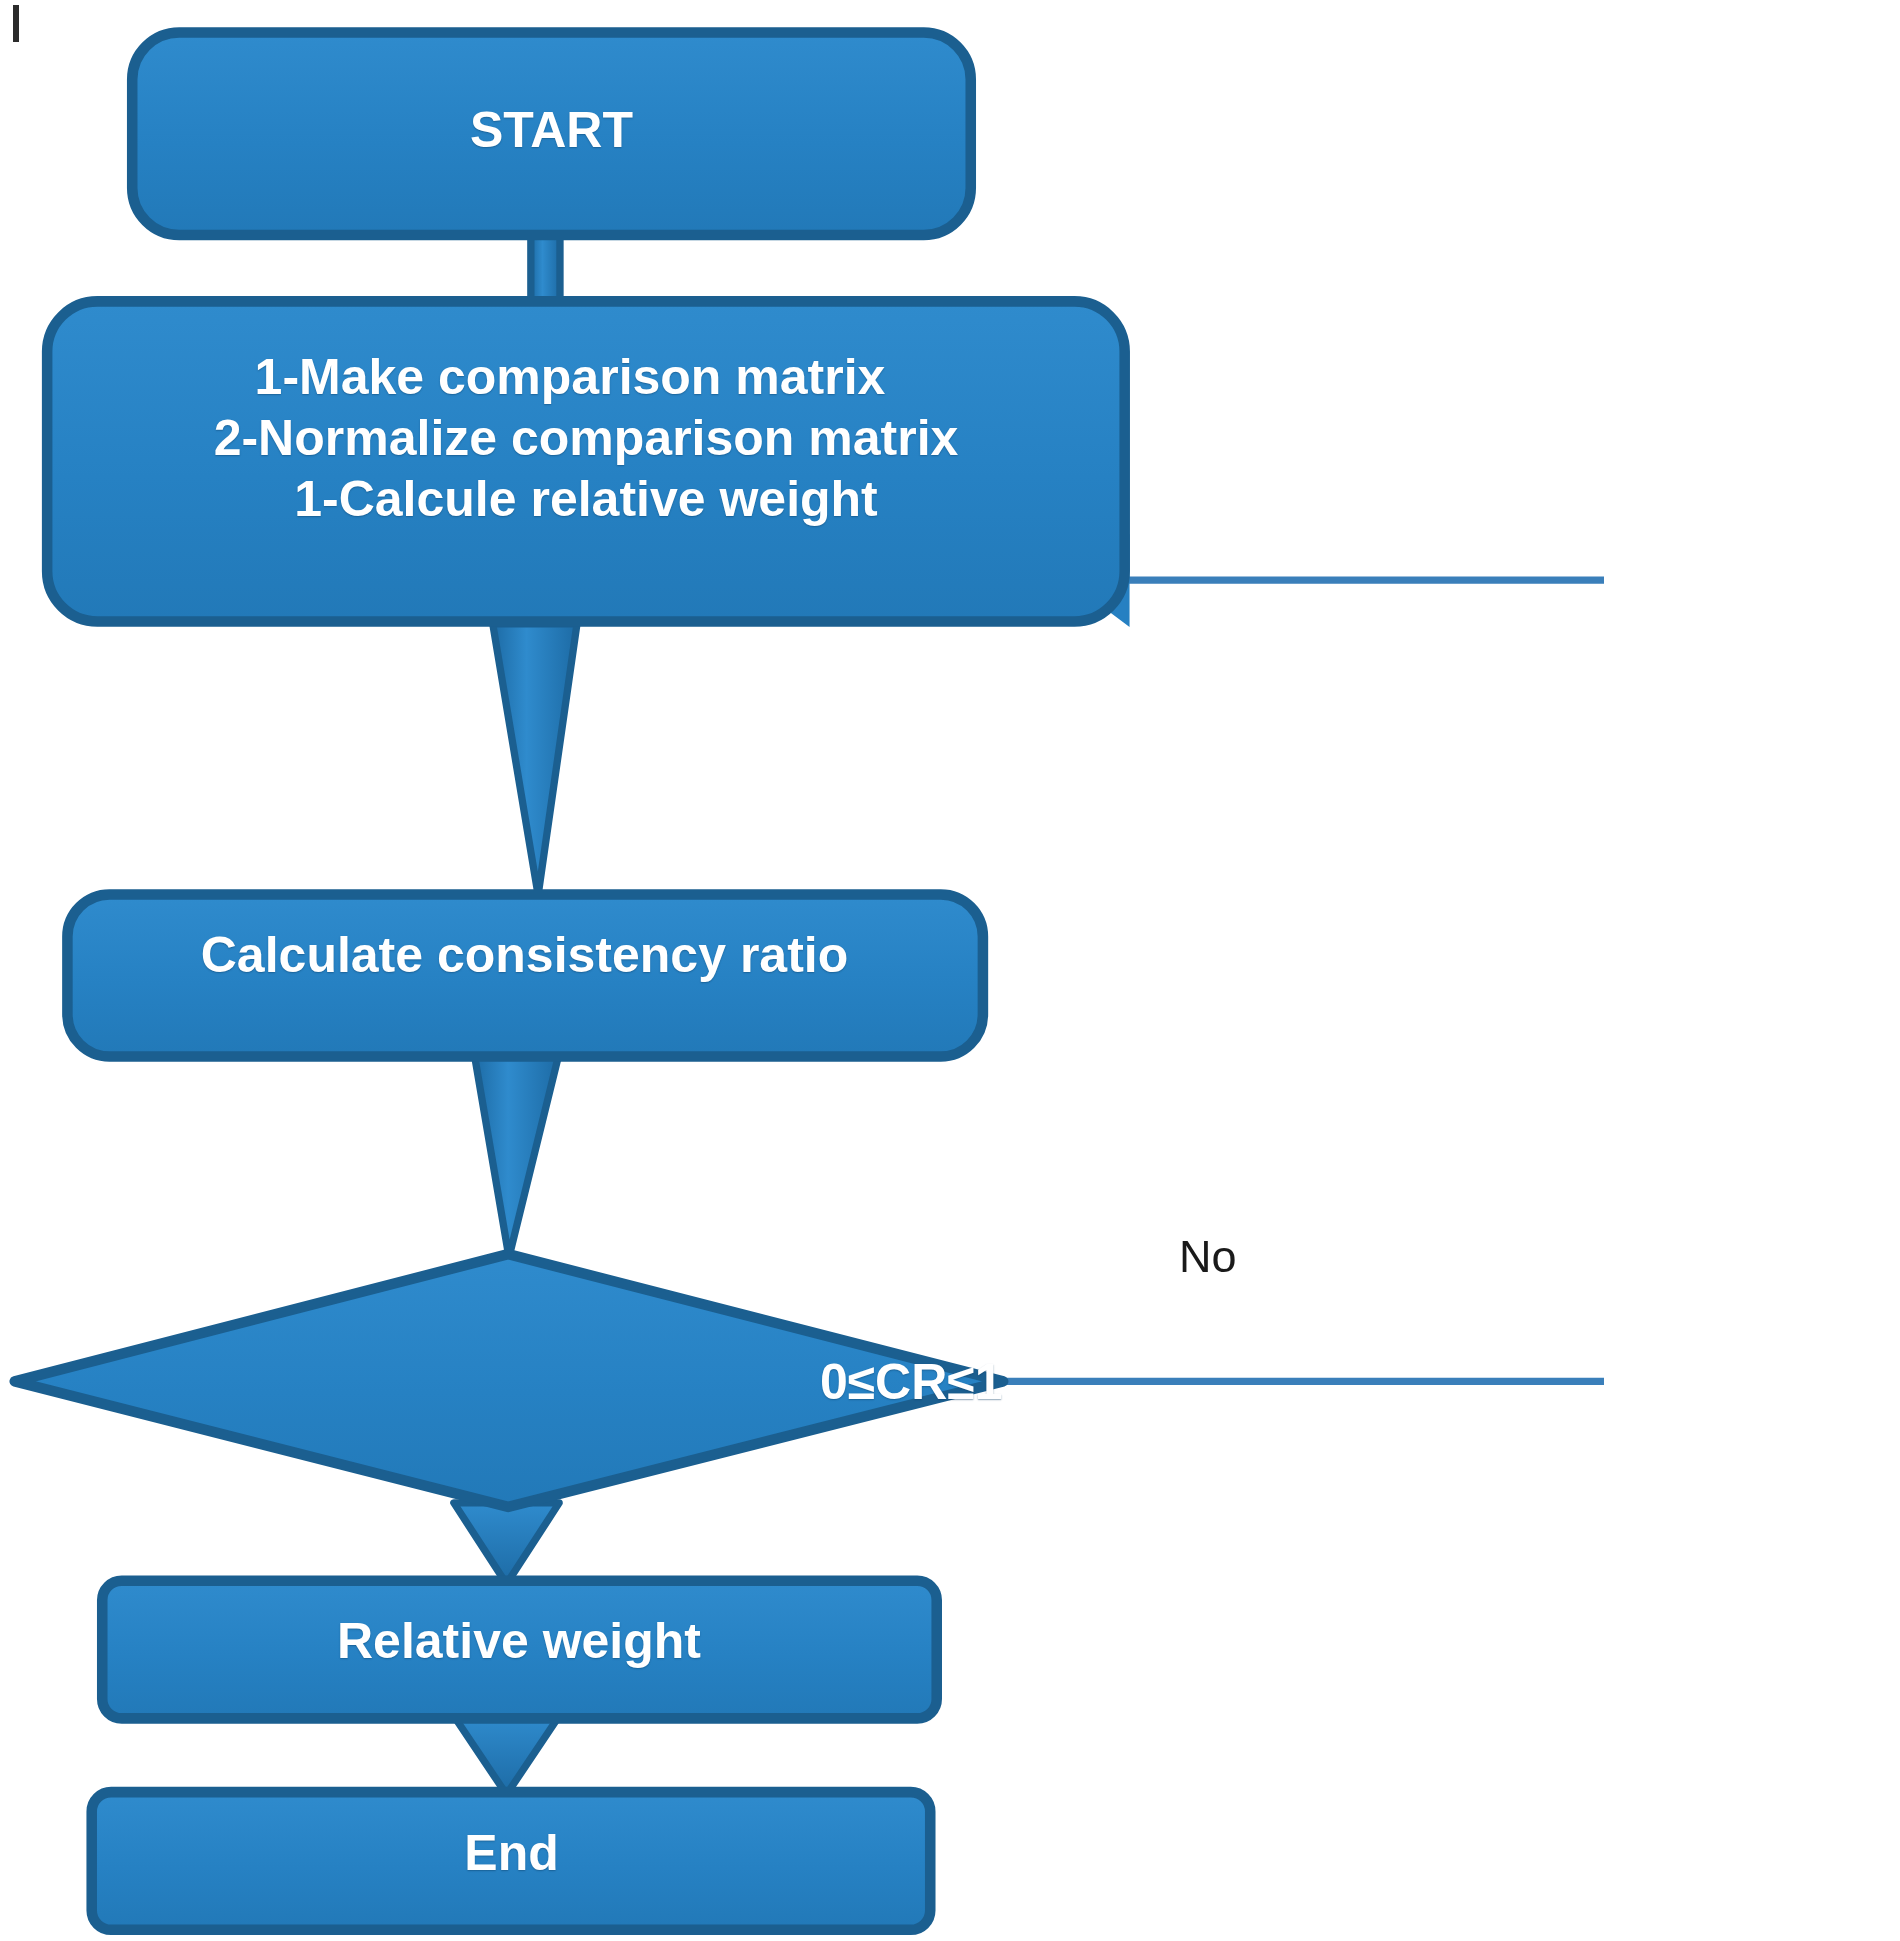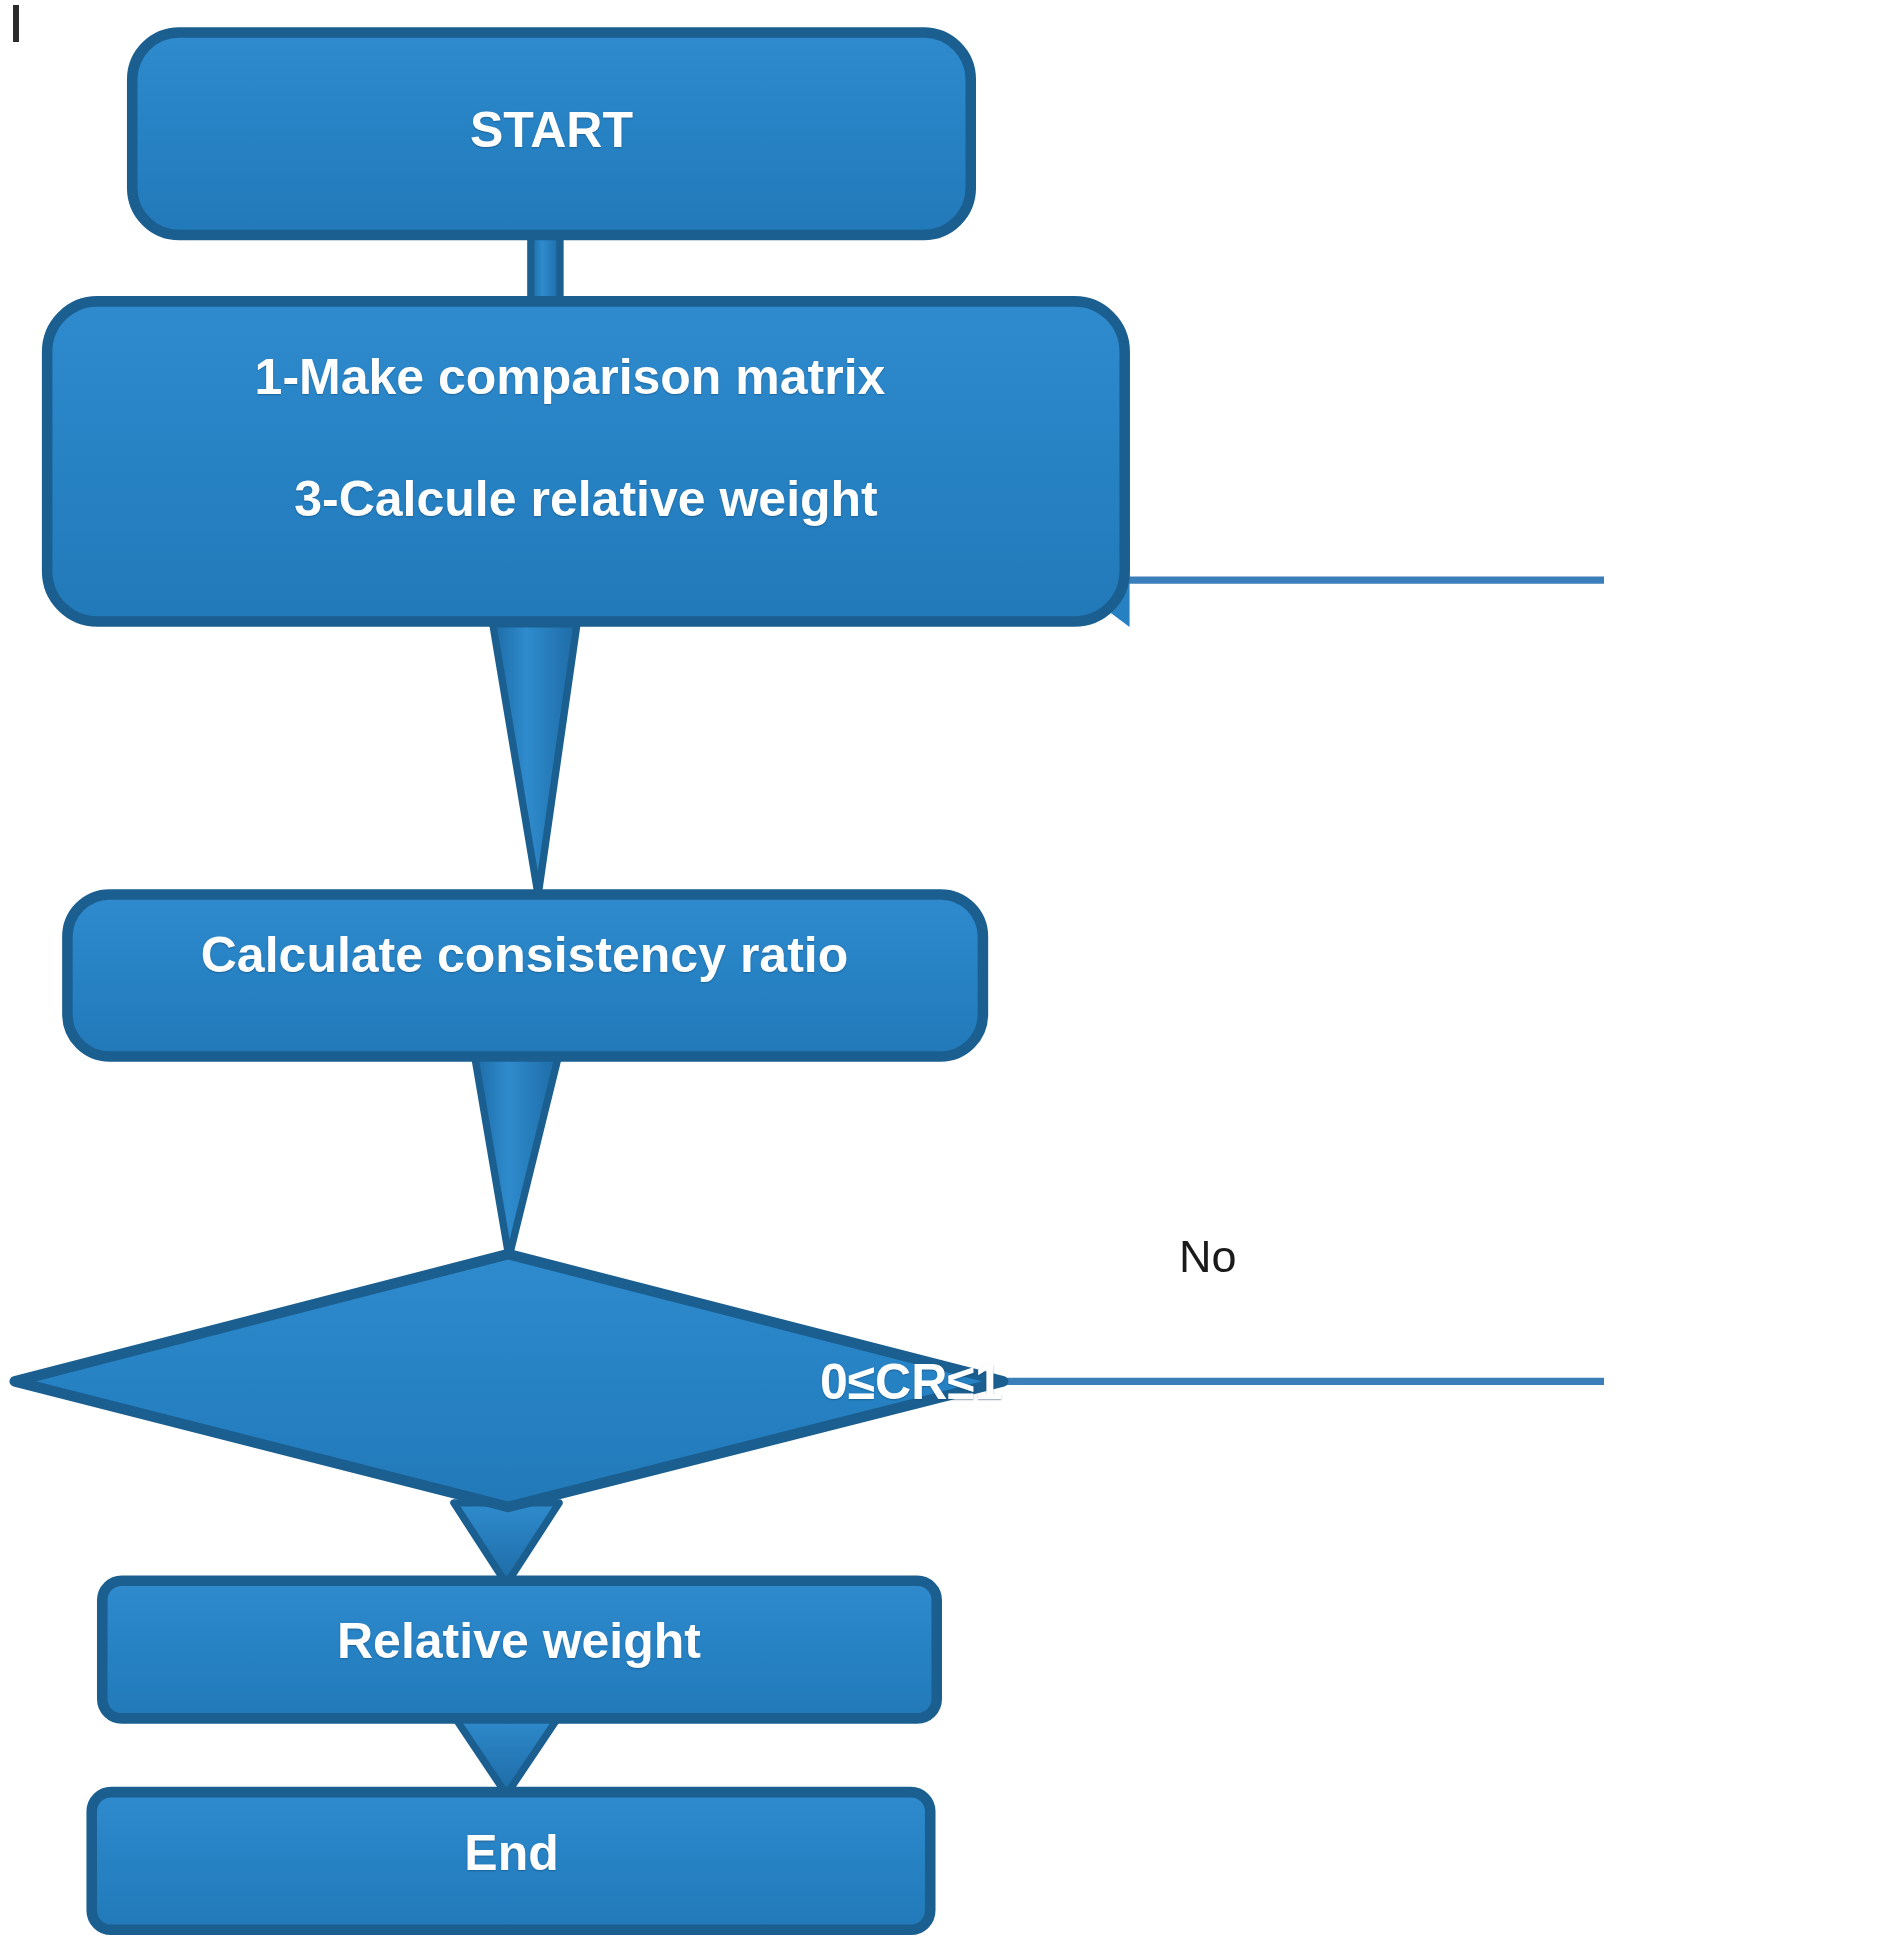--- a/index.html
+++ b/index.html
@@ -121,21 +121,22 @@
 
     <g>
       <rect x="113" y="2212" width="1035" height="170" rx="24" ry="24" fill="url(#nodeGrad)" stroke="#1b5f90" stroke-width="13"></rect>
     </g>
 
   </svg>
 
   <div class="node-label" style="left:132px; top:97px; width:839px; font-size:50px;">START</div>
 
   <div class="node-label" style="left:31px; top:344px; width:1078px; font-size:50px;">1-Make comparison matrix</div>
-  <div class="node-label" style="left:47px; top:466px; width:1078px; font-size:50px;">3-Calcule relative weight</div>
+  <div class="node-label" style="left:47px; top:405px; width:1078px; font-size:50px;">2-Normalize comparison matrix</div>
+  <div class="node-label" style="left:47px; top:466px; width:1078px; font-size:50px;">1-Calcule relative weight</div>
 
   <div class="node-label" style="left:67px; top:922px; width:915px; font-size:50px;">Calculate consistency ratio</div>
 
   <div class="node-label" style="left:14.6px; top:1349px; width:988px; font-size:50px;text-align:right;">0≤CR≤1</div>
 
   <div class="node-label" style="left:92px; top:1820px; width:839px; font-size:50px;">End</div>
 
   <div class="node-label" style="left:102px; top:1608px; width:834px; font-size:50px;">Relative weight</div>
 
   <div class="edge-label" style="left:1179px; top:1231px;">No</div>

